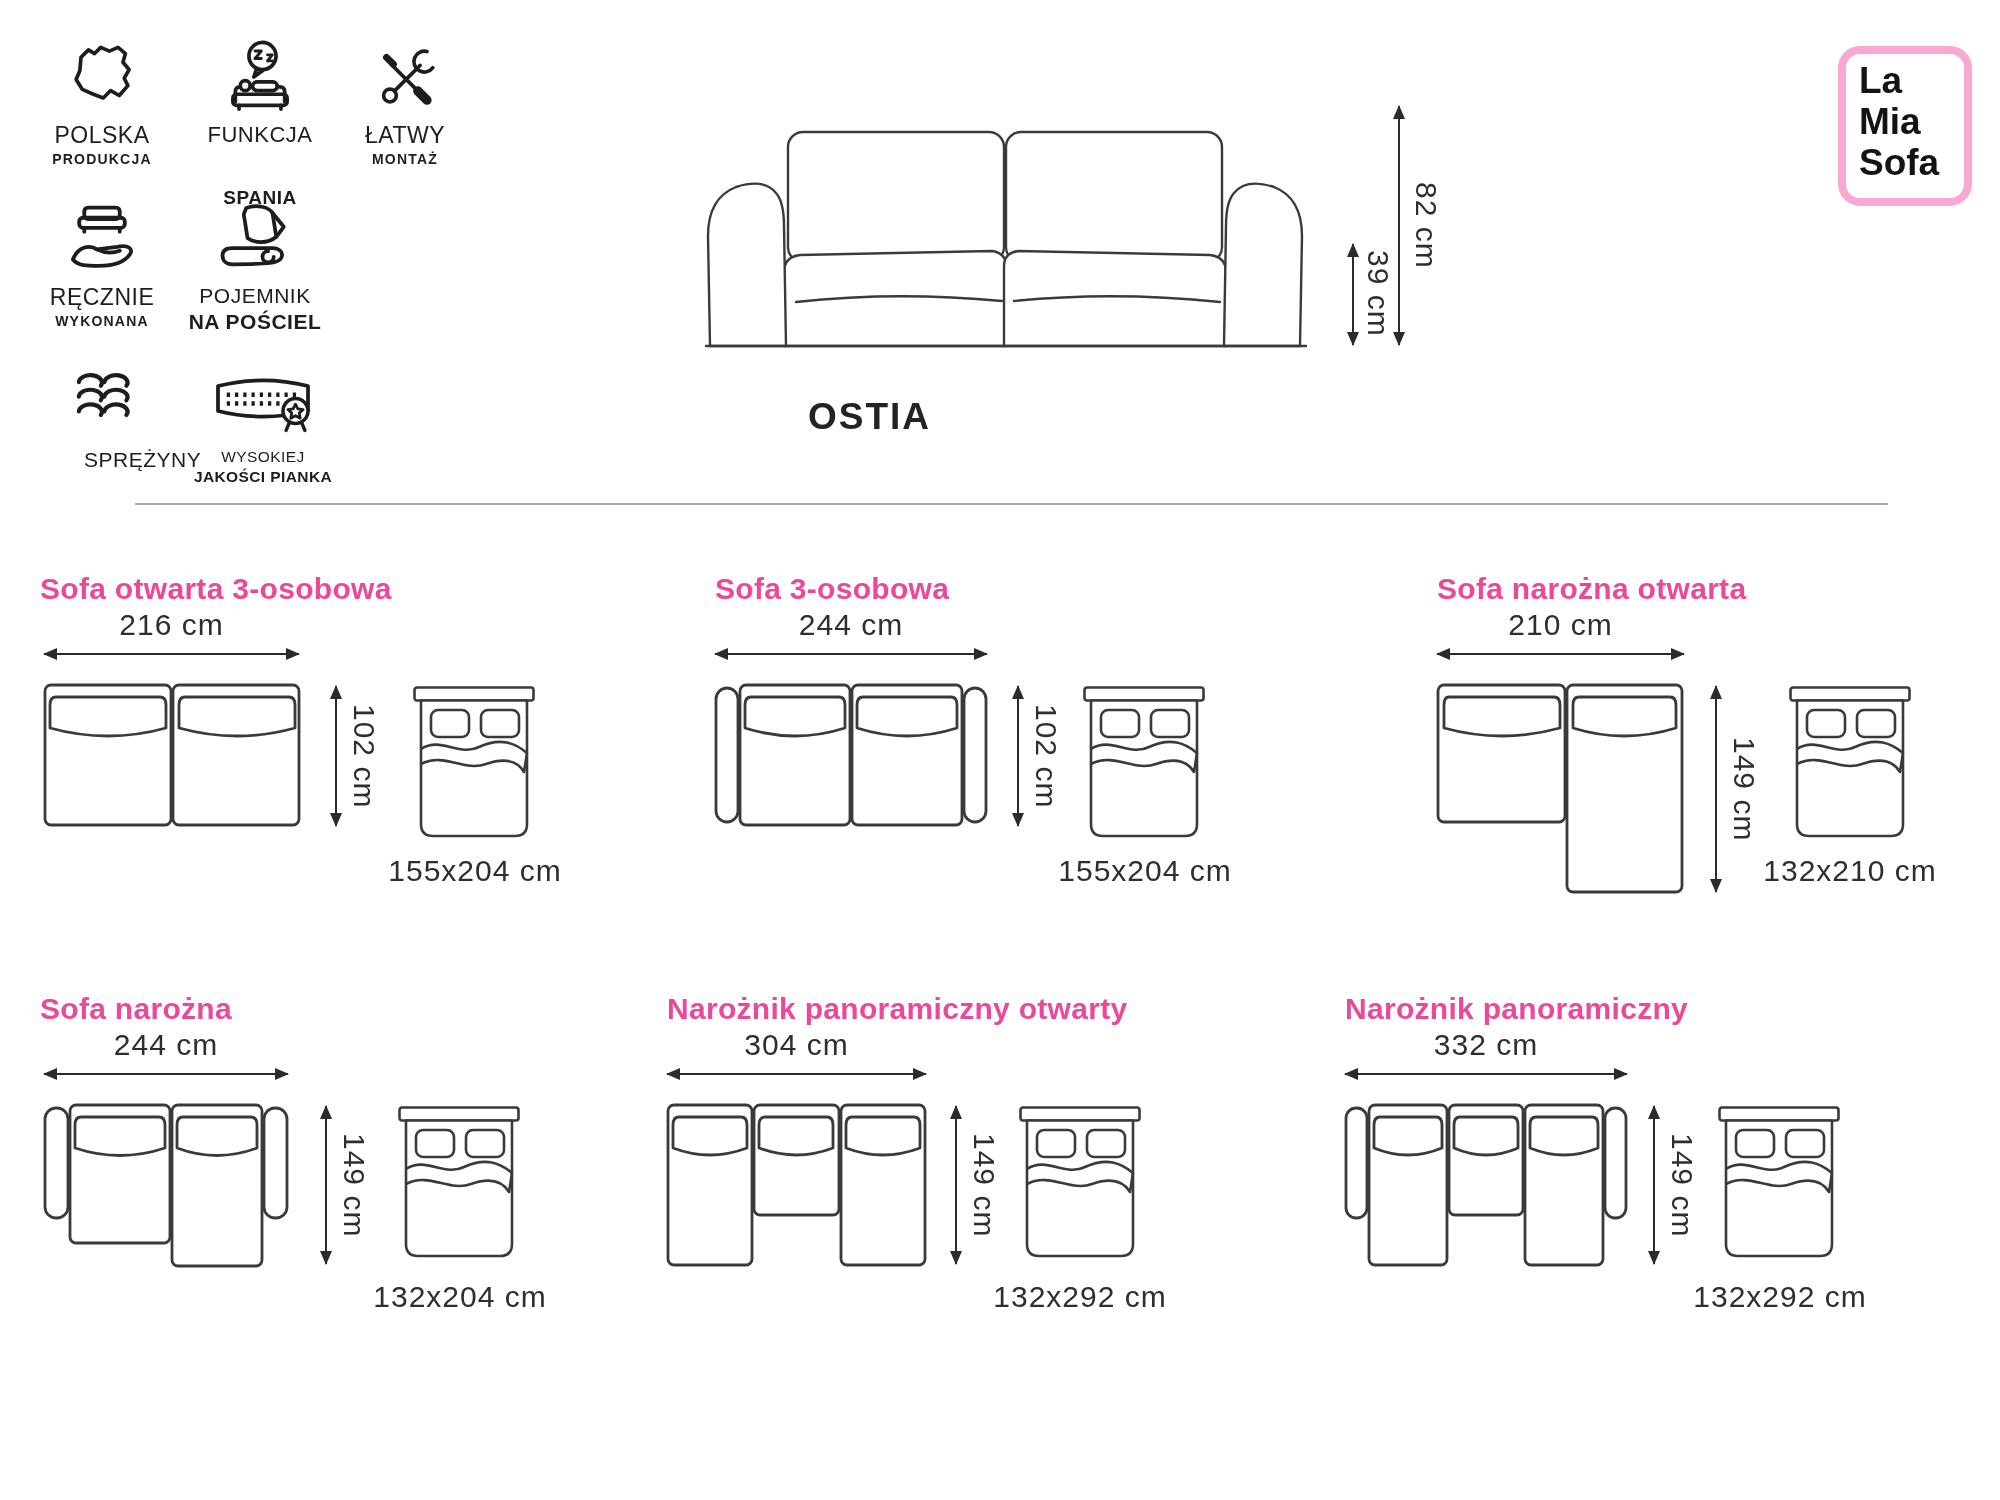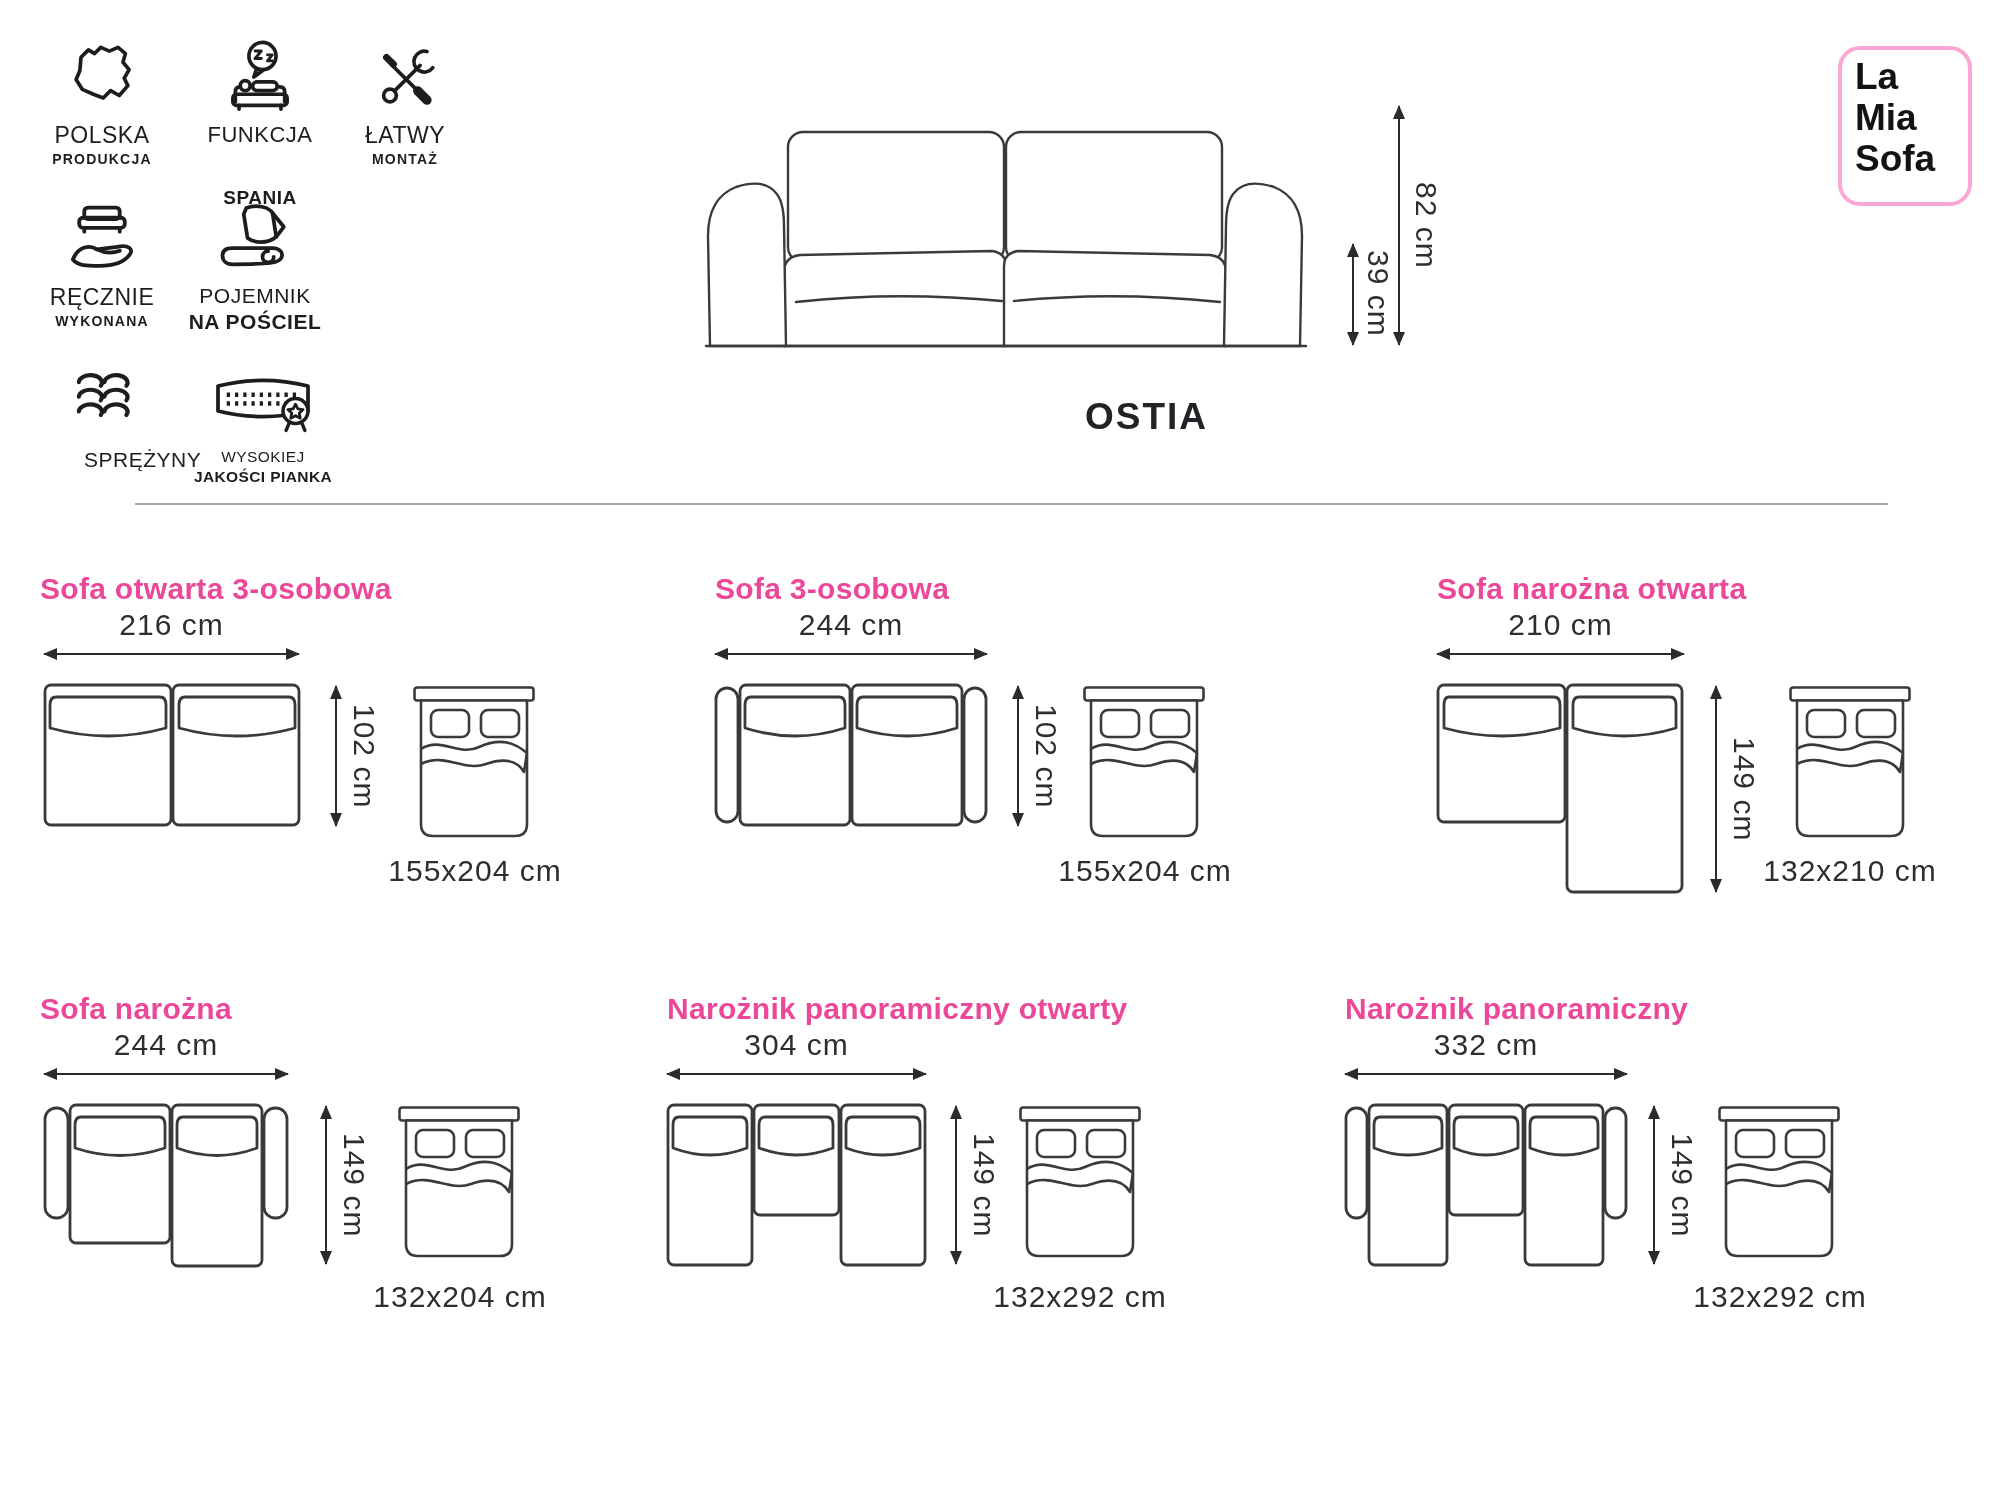--- a/index.html
+++ b/index.html
@@ -29,23 +29,23 @@
   .varrow::after{content:"";position:absolute;bottom:-1px;left:50%;transform:translateX(-50%);
       border-left:6px solid transparent;border-right:6px solid transparent;border-top:14px solid #2b2b2d;}
   .dim{position:absolute;font-size:30px;font-weight:400;color:#2e2e30;letter-spacing:1px;}
   .wlabel{text-align:center;}
   .vlabel{writing-mode:vertical-rl;display:flex;align-items:center;justify-content:center;width:36px;}
   .bedlabel{text-align:center;}
   
   .cfg{position:absolute;width:600px;height:360px;}
   .cfg-title{position:absolute;left:0;top:0;font-size:30px;font-weight:700;color:#ec4899;letter-spacing:.3px;white-space:nowrap;}
   
-  #ostia-title{position:absolute;left:808px;top:396px;width:400px;text-align:right;
+  #ostia-title{position:absolute;left:808px;top:396px;width:400px;text-align:left;
       font-size:37px;font-weight:600;letter-spacing:2px;color:#232327;}
-  #brand-logo{position:absolute;left:1838px;top:46px;width:134px;height:160px;border:4px solid #f9a8d4;
+  #brand-logo{position:absolute;left:1838px;top:46px;width:134px;height:160px;border:8px solid #f9a8d4;
       border-radius:22px;box-sizing:border-box;padding:6px 0 0 13px;}
   .brand-line{font-size:37px;line-height:41px;font-weight:800;color:#131315;letter-spacing:0;}
   #divider{position:absolute;left:135px;top:503px;width:1753px;height:2px;background:#a9a9a9;}
   svg{overflow:visible;}
 </style>
 </head>
 <body>
 
 <div id="canvas">
 

